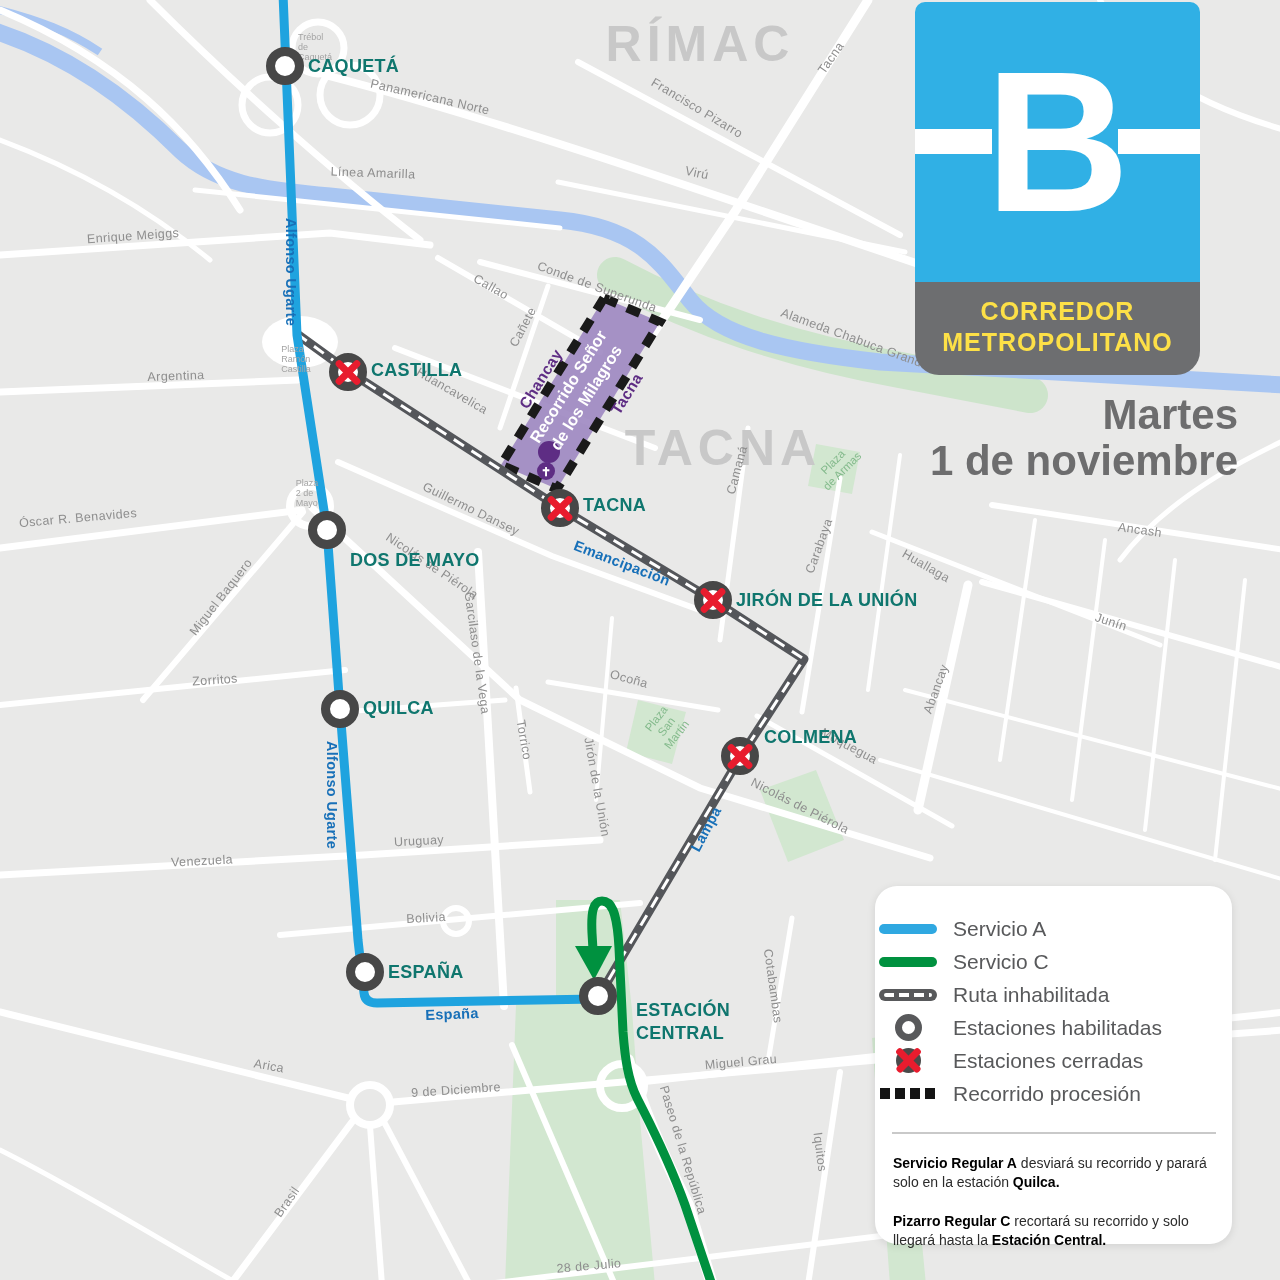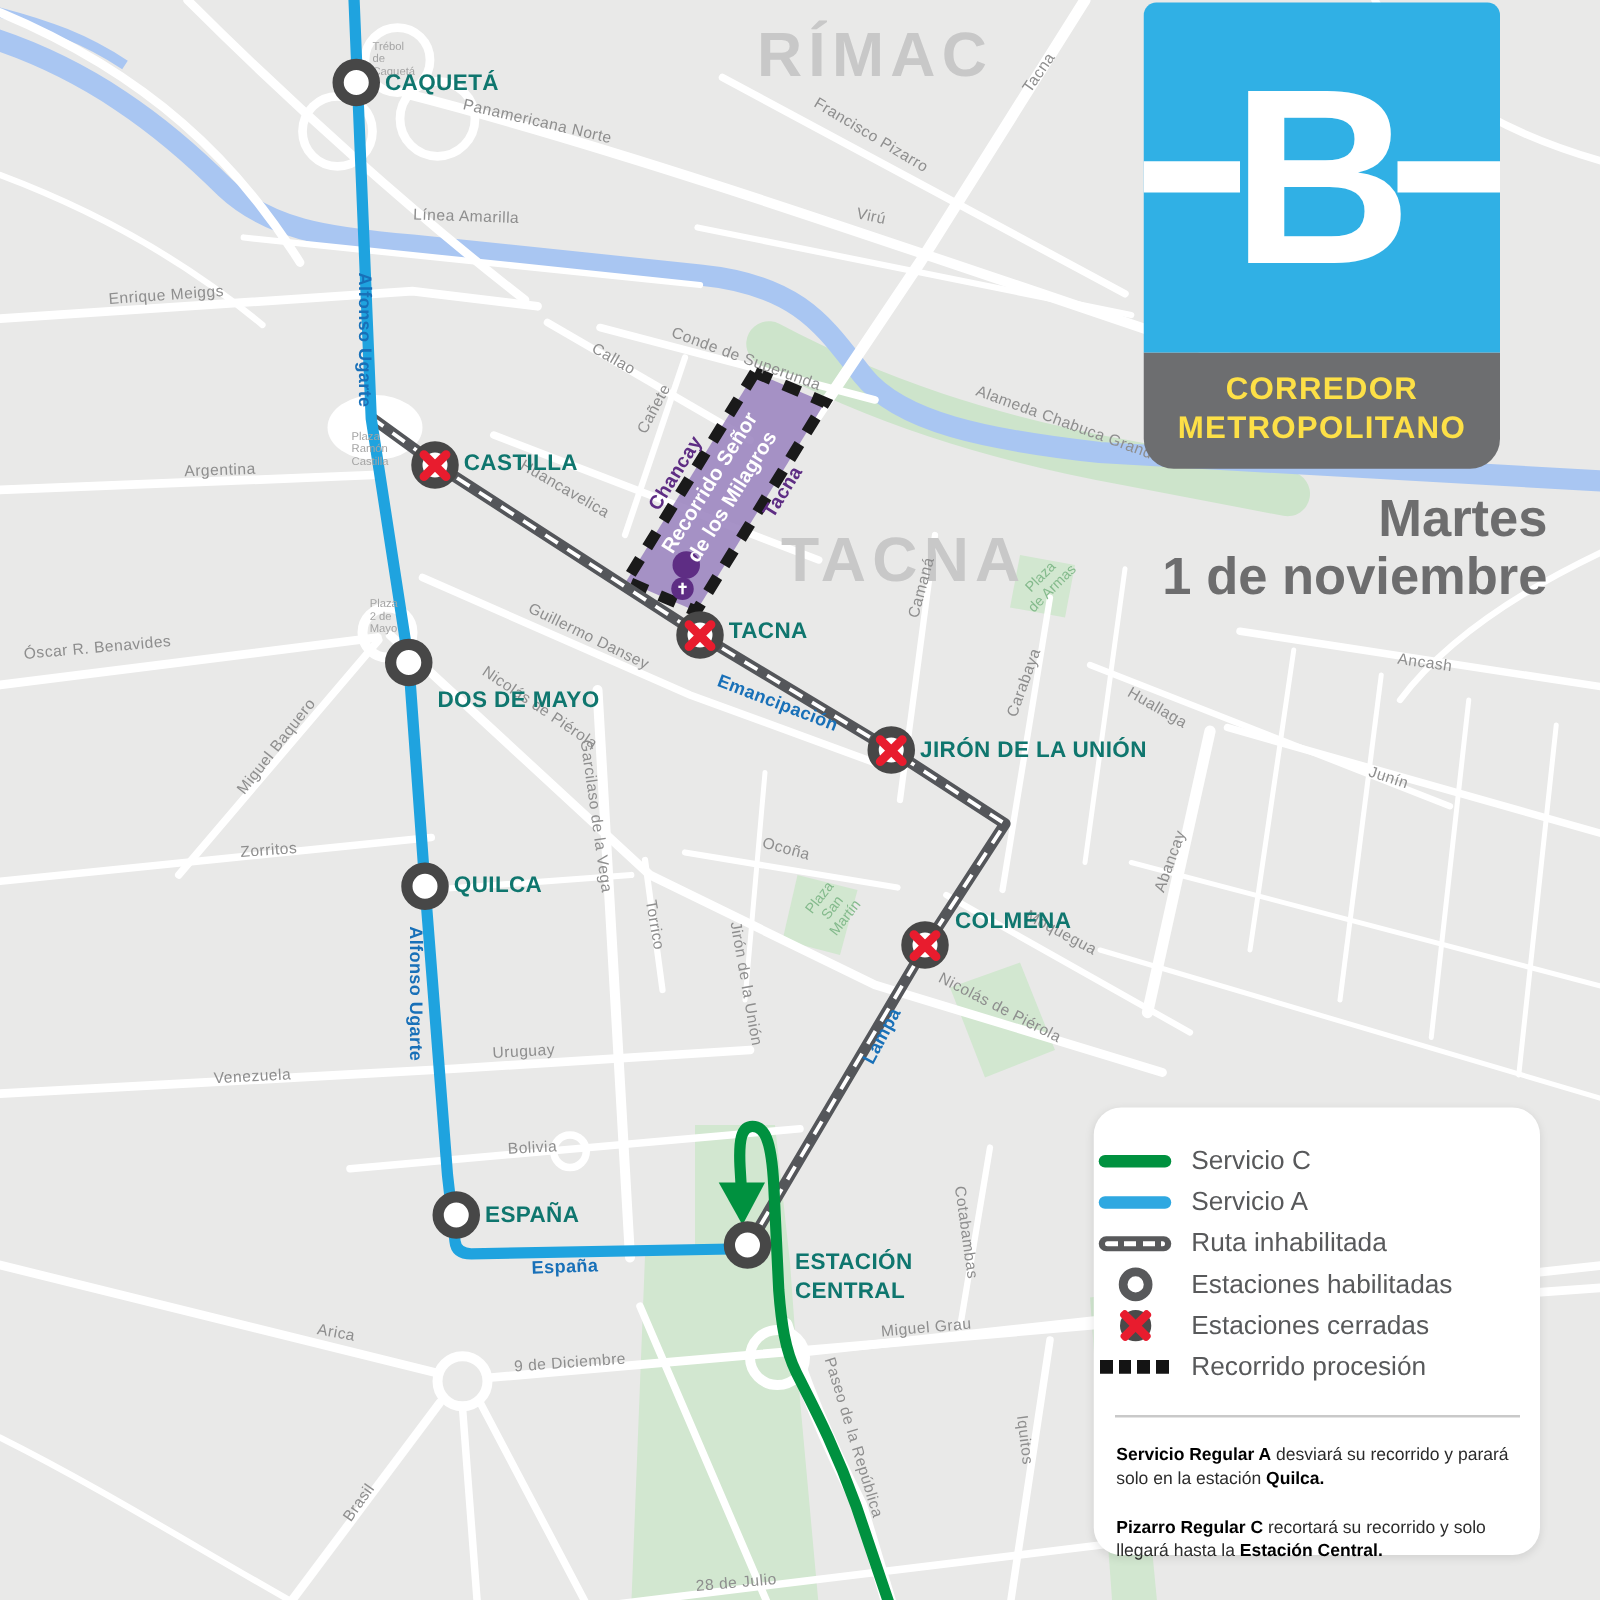--- a/index.html
+++ b/index.html
@@ -284,29 +284,29 @@
 
   <div class="date-block">
     <div class="date1">Martes</div>
     <div class="date2">1 de noviembre</div>
   </div>
 
   <div class="info-card">
     <div id="legend">
         <div class="legend-row">
           <div class="legend-icon">
+            <div class="ic-line-blue"></div>
+          </div>
+          <span class="legend-label">Servicio A</span>
+        </div>
+        <div class="legend-row">
+          <div class="legend-icon">
             <div class="ic-line-green"></div>
           </div>
           <span class="legend-label">Servicio C</span>
-        </div>
-        <div class="legend-row">
-          <div class="legend-icon">
-            <div class="ic-line-blue"></div>
-          </div>
-          <span class="legend-label">Servicio A</span>
         </div>
         <div class="legend-row">
           <div class="legend-icon">
             <div class="ic-line-disabled"></div>
           </div>
           <span class="legend-label">Ruta inhabilitada</span>
         </div>
         <div class="legend-row">
           <div class="legend-icon">
             <div class="ic-station-open"></div>

